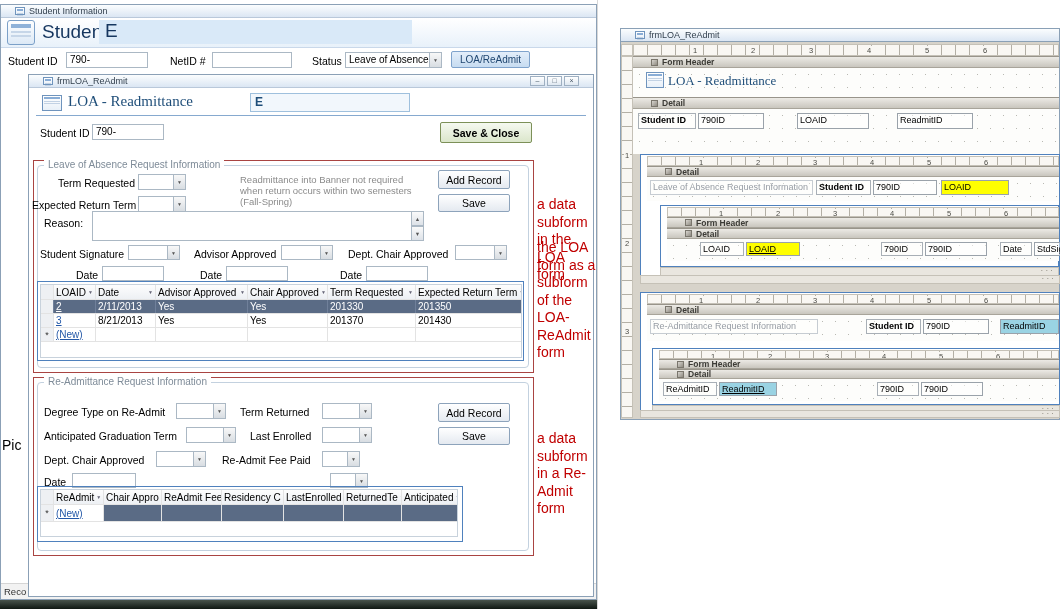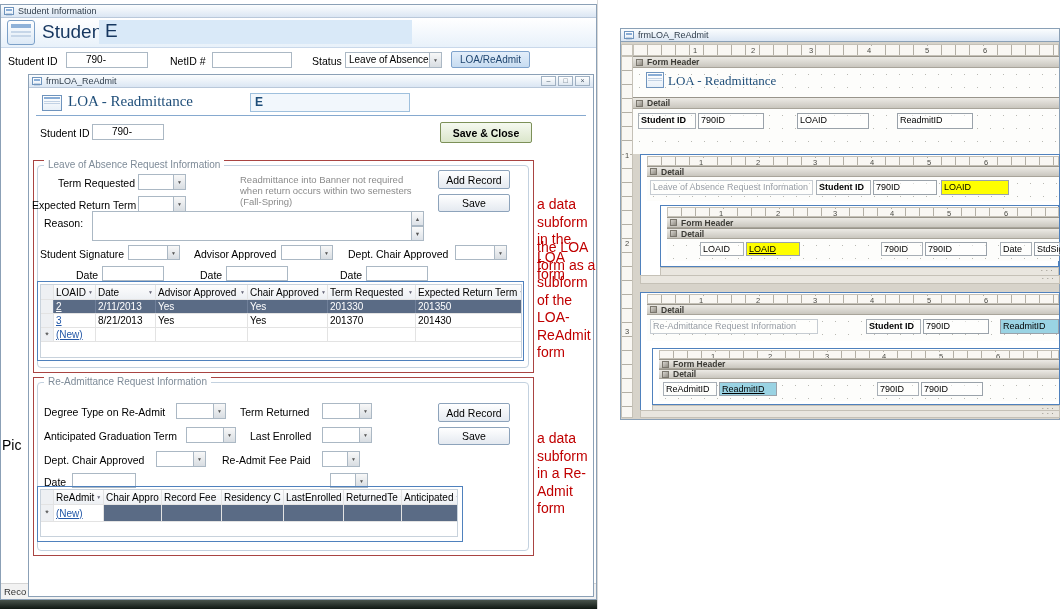--- a/index.html
+++ b/index.html
@@ -1,32 +1,32 @@
 <!DOCTYPE html>
 <html><head>
 <meta charset="utf-8">
 <style>
   *{margin:0;padding:0;box-sizing:border-box}
   body{font-family:"Liberation Sans","DejaVu Sans",sans-serif;background:#fff}
   #root{position:relative;width:1060px;height:609px;overflow:hidden;background:#fff;font-size:10.5px;color:#000}
   .winbg{position:absolute;background:#fff;border:1px solid #8ba0b6}
-  .titlebar{position:absolute;display:flex;align-items:center;gap:4px;padding:0 3px;background:linear-gradient(#fbfdfe,#dbe6f3);border-bottom:1px solid #b9c8da;font-size:9px;color:#33414f;white-space:nowrap;overflow:hidden}
+  .titlebar{position:absolute;display:flex;align-items:center;gap:4px;padding:0 14px;background:linear-gradient(#fbfdfe,#dbe6f3);border-bottom:1px solid #b9c8da;font-size:9px;color:#33414f;white-space:nowrap;overflow:hidden}
   .win-btns{margin-left:auto;display:flex;gap:2px}
   .wbtn{width:15px;height:10px;border:1px solid #9fb0c2;background:linear-gradient(#ffffff,#dfe8f1);font-size:7px;line-height:8px;text-align:center;color:#4a5a6a}
   .form-icon{position:relative;display:inline-block;width:14px;height:11px;background:linear-gradient(#fff,#e8f0f8);border:1px solid #6f94bd;flex:none}
   .form-icon::before{content:"";position:absolute;left:1px;right:1px;top:1px;height:2px;background:#89add6}
   .form-icon::after{content:"";position:absolute;left:1px;right:1px;top:5px;height:1px;background:#c2d2e4;box-shadow:0 2px 0 #c2d2e4}
   .big-icon{position:absolute;background:linear-gradient(#ffffff,#dce9f6);border:1px solid #7ba0c8;border-radius:3px}
   .big-icon::before{content:"";position:absolute;left:3px;right:3px;top:3px;height:4px;background:#8fb2d9}
   .big-icon::after{content:"";position:absolute;left:3px;right:3px;top:10px;height:2px;background:#c6d6e8;box-shadow:0 4px 0 #c6d6e8}
   .band{position:absolute;background:linear-gradient(#ffffff,#e8f1fa);border-bottom:1px solid #c9d8ea}
   .lbl{position:absolute;font-size:10.5px;white-space:nowrap}
   .big-lbl{position:absolute;font-size:19px;color:#15365f;white-space:nowrap}
   .namebox{position:absolute;background:#d9e9f8;font-size:19px;color:#15365f;padding:0 6px;overflow:hidden}
-  .tb{position:absolute;background:#fff;border:1px solid #abb8c4;font-size:10px;padding:1px 19px;overflow:hidden;white-space:nowrap}
+  .tb{position:absolute;background:#fff;border:1px solid #abb8c4;font-size:10px;padding:1px 3px;overflow:hidden;white-space:nowrap}
   .combo{position:absolute;background:#fff;border:1px solid #abb8c4}
   .ctext{position:absolute;left:3px;top:1px;font-size:10px;white-space:nowrap}
   .dd{position:absolute;top:0;right:0;bottom:0;width:12px;border-left:1px solid #abb8c4;background:linear-gradient(#f8f8f8,#d8dde2);font-size:5px;color:#555;display:flex;align-items:center;justify-content:center}
   .btn{position:absolute;display:flex;align-items:center;justify-content:center;font-size:10.5px;border:1px solid #8da3bb;border-radius:2px;background:linear-gradient(#ffffff,#e4e9f0)}
   .btn.green{background:linear-gradient(#f5f9f0,#dbe6cb);border-color:#7c9058;font-weight:bold}
   .btn.blue{background:linear-gradient(#e3eefa,#c7dcf1);border-color:#7fa3cc;color:#1f4670;font-size:10px}
   .group{position:absolute;border:1px solid #c3d1df;border-radius:4px}
   .group-title{position:absolute;background:#fff;padding:0 4px;font-size:10px;color:#7e8b98;white-space:nowrap}
   .red-box{position:absolute;border:1px solid #a94442}
   .blue-box{position:absolute;border:1px solid #4f81bd}
@@ -45,21 +45,21 @@
   .dark-cell{background:#5a6b85}
   .link{color:#2358a8;text-decoration:underline}
   .row-dark .link{color:#fff}
   .sort{font-size:5px;color:#667;flex:none;margin-left:2px}
   .star{font-size:9px;color:#333}
   .recbar{position:absolute;background:#f2f2f2;border-top:1px solid #d5d5d5;font-size:9.5px;color:#333;padding:2px 0 0 3px}
   .darkstrip{position:absolute;background:linear-gradient(#48534b,#0f1712)}
   .vdivider{position:absolute;background:#d8d8d8}
   
   .canvas{position:absolute;background:#d7d3ca;border:1px solid #8aa0b6;border-top:none}
-  .sect{position:absolute;display:flex;align-items:center;gap:4px;padding-left:3px;background:linear-gradient(#eceae5,#c9c6be);border-top:1px solid #98948a;border-bottom:1px solid #a8a49a;font-size:8.5px;font-weight:bold;color:#3c3b36;white-space:nowrap;overflow:hidden}
+  .sect{position:absolute;display:flex;align-items:center;gap:4px;padding-left:18px;background:linear-gradient(#eceae5,#c9c6be);border-top:1px solid #98948a;border-bottom:1px solid #a8a49a;font-size:8.5px;font-weight:bold;color:#3c3b36;white-space:nowrap;overflow:hidden}
   .grip{width:7px;height:7px;background:linear-gradient(135deg,#d8d5cf,#8f8b82);border:1px solid #7a766d;flex:none}
   .ruler{position:absolute;background:#f9f7f3;border:1px solid #c5c1b7;overflow:hidden}
   .ruler.h{background-image:repeating-linear-gradient(to right,transparent 0 13px,#b3afa5 13px 14px)}
   .ruler.v{background-image:repeating-linear-gradient(to bottom,transparent 0 13px,#b3afa5 13px 14px)}
   .ruler-num{position:absolute;font-size:7.5px;color:#4a4a44;background:#f9f7f3;padding:0 1px;top:1px}
   .ruler.v .ruler-num{left:2px}
   .gridded{position:absolute;background-color:#fdfdfb;background-image:radial-gradient(#b9b9b2 0.6px,transparent 0.7px);background-size:13px 13px}
   .subform{position:absolute;border:1px solid #4f81bd;background:#fff;overflow:hidden}
   .dlabel{position:absolute;border:1px solid #a8afb6;font-size:9px;padding:0 2px;overflow:hidden;white-space:nowrap;line-height:13px;background:rgba(255,255,255,.35)}
   .dlabel.bold{font-weight:bold}
@@ -285,21 +285,21 @@
       <span class="ds-cell sel"></span>
       <span class="ds-cell" style="width:50px">
           <span>ReAdmit</span>
           <span class="sort">▼</span>
         </span>
       <span class="ds-cell" style="width:58px">
           <span>Chair Appro</span>
           <span class="sort">▼</span>
         </span>
       <span class="ds-cell" style="width:60px">
-          <span>Record Fee</span>
+          <span>ReAdmit Fee</span>
         </span>
       <span class="ds-cell" style="width:62px">
           <span>Residency C</span>
           <span class="sort">▼</span>
         </span>
       <span class="ds-cell" style="width:60px">
           <span>LastEnrolled</span>
           <span class="sort">▼</span>
         </span>
       <span class="ds-cell" style="width:58px">

